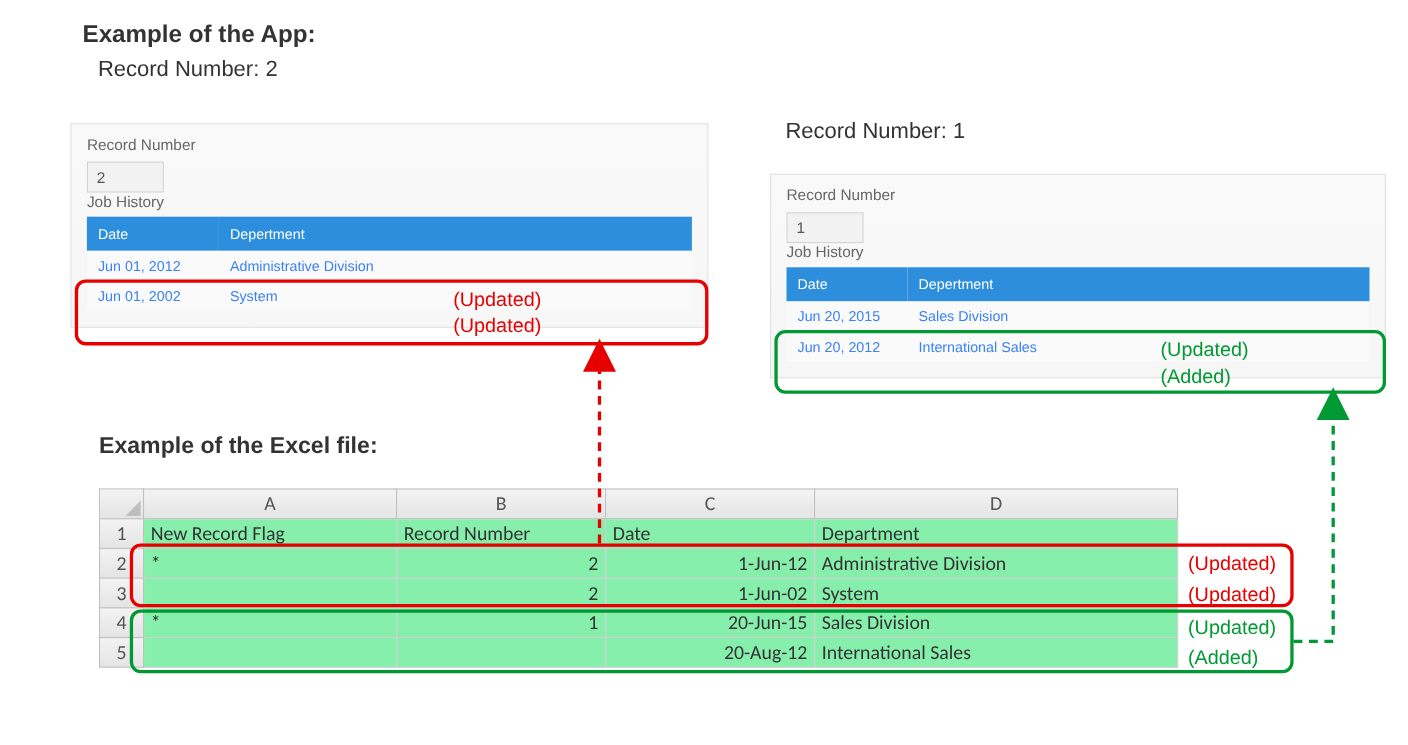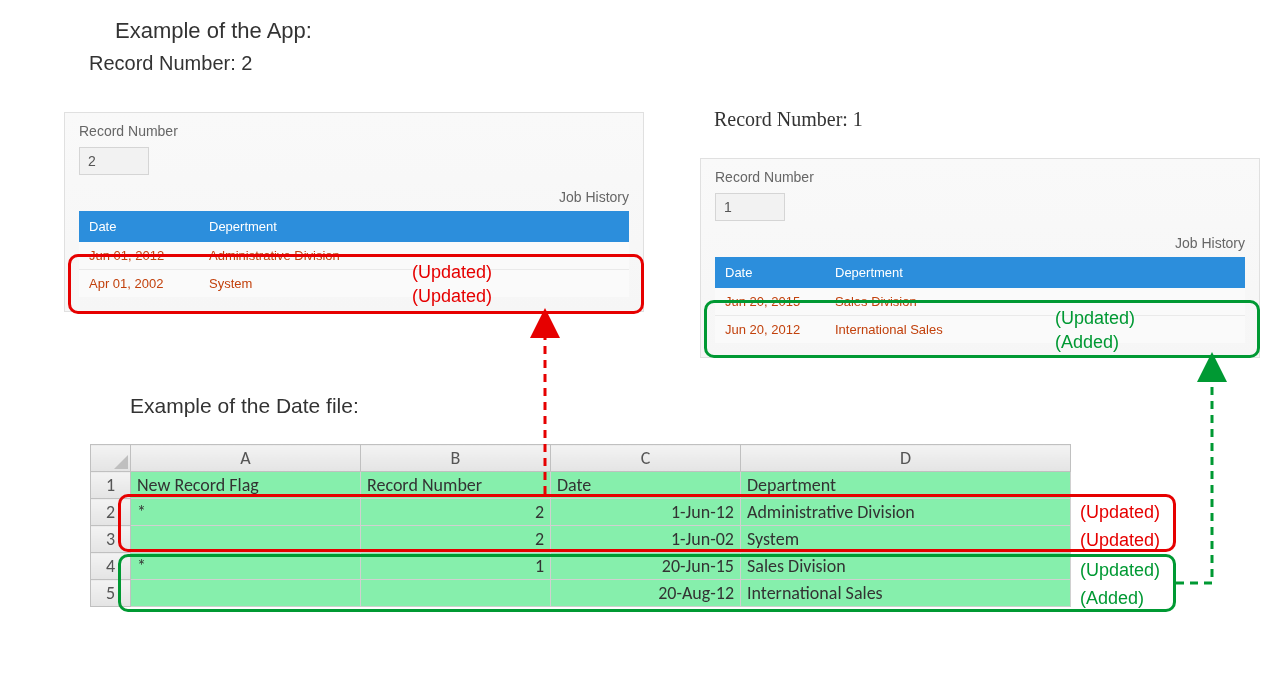--- a/index.html
+++ b/index.html
@@ -7,21 +7,21 @@
     margin: 0;
     padding: 0;
     width: 1280px;
     height: 677px;
     background: #fff;
     font-family: Arial, Helvetica, sans-serif;
     color: #333;
     position: relative;
     overflow: hidden;
   }
-  .title-bold { font-weight: 400; font-size: 22px; margin-left: 40px; }
+  .title-bold { font-weight: 700; font-size: 22px; }
   .title-normal { font-size: 20px; margin-left: 14px; }
 
   
   .record-panel {
     border: 1px solid #e0e0e0;
     background: linear-gradient(#f9f9f9, #f6f6f6);
     padding: 10px 14px 14px 14px;
   }
   .record-panel .field-label {
     font-size: 14px;
@@ -31,35 +31,35 @@
   .record-panel .small-input {
     width: 70px; height: 28px;
     background: #f2f2f2;
     border: 1px solid #d5d5d5;
     padding: 4px 8px;
     font-size: 14px;
     color: #555;
     display: flex; align-items: center;
   }
   .record-panel .section-label {
-    font-size: 14px; color: #666; margin-top: 14px; margin-bottom: 6px; text-align: right;
+    font-size: 14px; color: #666; margin-bottom: 6px;
   }
   .job-table { width: 100%; border-collapse: collapse; }
   .job-table thead th {
     background: #2c8edc;
     color: #fff;
     text-align: left;
     font-weight: 400;
     font-size: 13px;
     padding: 8px 10px;
   }
   .job-table tbody td {
     background: #fafafa;
     font-size: 13px;
-    color: #c2410c;
+    color: #3b82f6;
     padding: 6px 10px;
     border-top: 1px solid #eaeaea;
   }
   .job-table tbody tr:first-child td { border-top: none; }
   .annot {
     position: absolute;
     font-size: 18px;
     white-space: nowrap;
   }
   .red { color: #e60000; }
@@ -114,40 +114,40 @@
     pointer-events: none;
   }
 
   svg.arrow { position: absolute; pointer-events: none; }
 </style>
 </head>
 <body>
 
 <div class="title-bold" style="position:absolute; left:75px; top:18px;">Example of the App:</div>
 <div class="title-normal" style="position:absolute; left:75px; top:52px;">Record Number: 2</div>
-<div class="title-normal" style="position:absolute; left:700px; top:108px;font-family:Liberation Serif, serif;">Record Number: 1</div>
+<div class="title-normal" style="position:absolute; left:700px; top:108px;">Record Number: 1</div>
 
 <div class="record-panel" style="position:absolute; left:64px; top:112px; width:580px;">
   <div class="field-label">Record Number</div>
   <div class="small-input">2</div>
   <div class="section-label">Job History</div>
   <table class="job-table">
     <thead>
       <tr>
         <th style="width:120px;">Date</th>
         <th>Depertment</th>
       </tr>
     </thead>
     <tbody>
       <tr>
         <td>Jun 01, 2012</td>
         <td>Administrative Division</td>
       </tr>
       <tr>
-        <td>Apr 01, 2002</td>
+        <td>Jun 01, 2002</td>
         <td>System</td>
       </tr>
     </tbody>
   </table>
 </div>
 
 <div class="annot red" style="left:412px; top:262px;">(Updated)</div>
 <div class="annot red" style="left:412px; top:286px;">(Updated)</div>
 
 <div class="overlay-box" style="left:68px; top:254px; width:576px; height:60px; border-color:#e60000;"></div>
@@ -174,21 +174,21 @@
       </tr>
     </tbody>
   </table>
 </div>
 
 <div class="annot green" style="left:1055px; top:308px;">(Updated)</div>
 <div class="annot green" style="left:1055px; top:332px;">(Added)</div>
 
 <div class="overlay-box" style="left:704px; top:300px; width:556px; height:58px; border-color:#009933;"></div>
 
-<div class="title-bold" style="position:absolute; left:90px; top:394px; font-size:21px;">Example of the Date file:</div>
+<div class="title-bold" style="position:absolute; left:90px; top:394px; font-size:21px;">Example of the Excel file:</div>
 
 <div class="excel-wrap" style="left:90px; top:444px;">
 <table class="excel">
   <thead>
     <tr>
       <th class="corner">
         <svg width="14" height="14" viewBox="0 0 14 14">
           <polygon points="14,0 14,14 0,14" fill="#bfbfbf"></polygon>
         </svg>
       </th>

